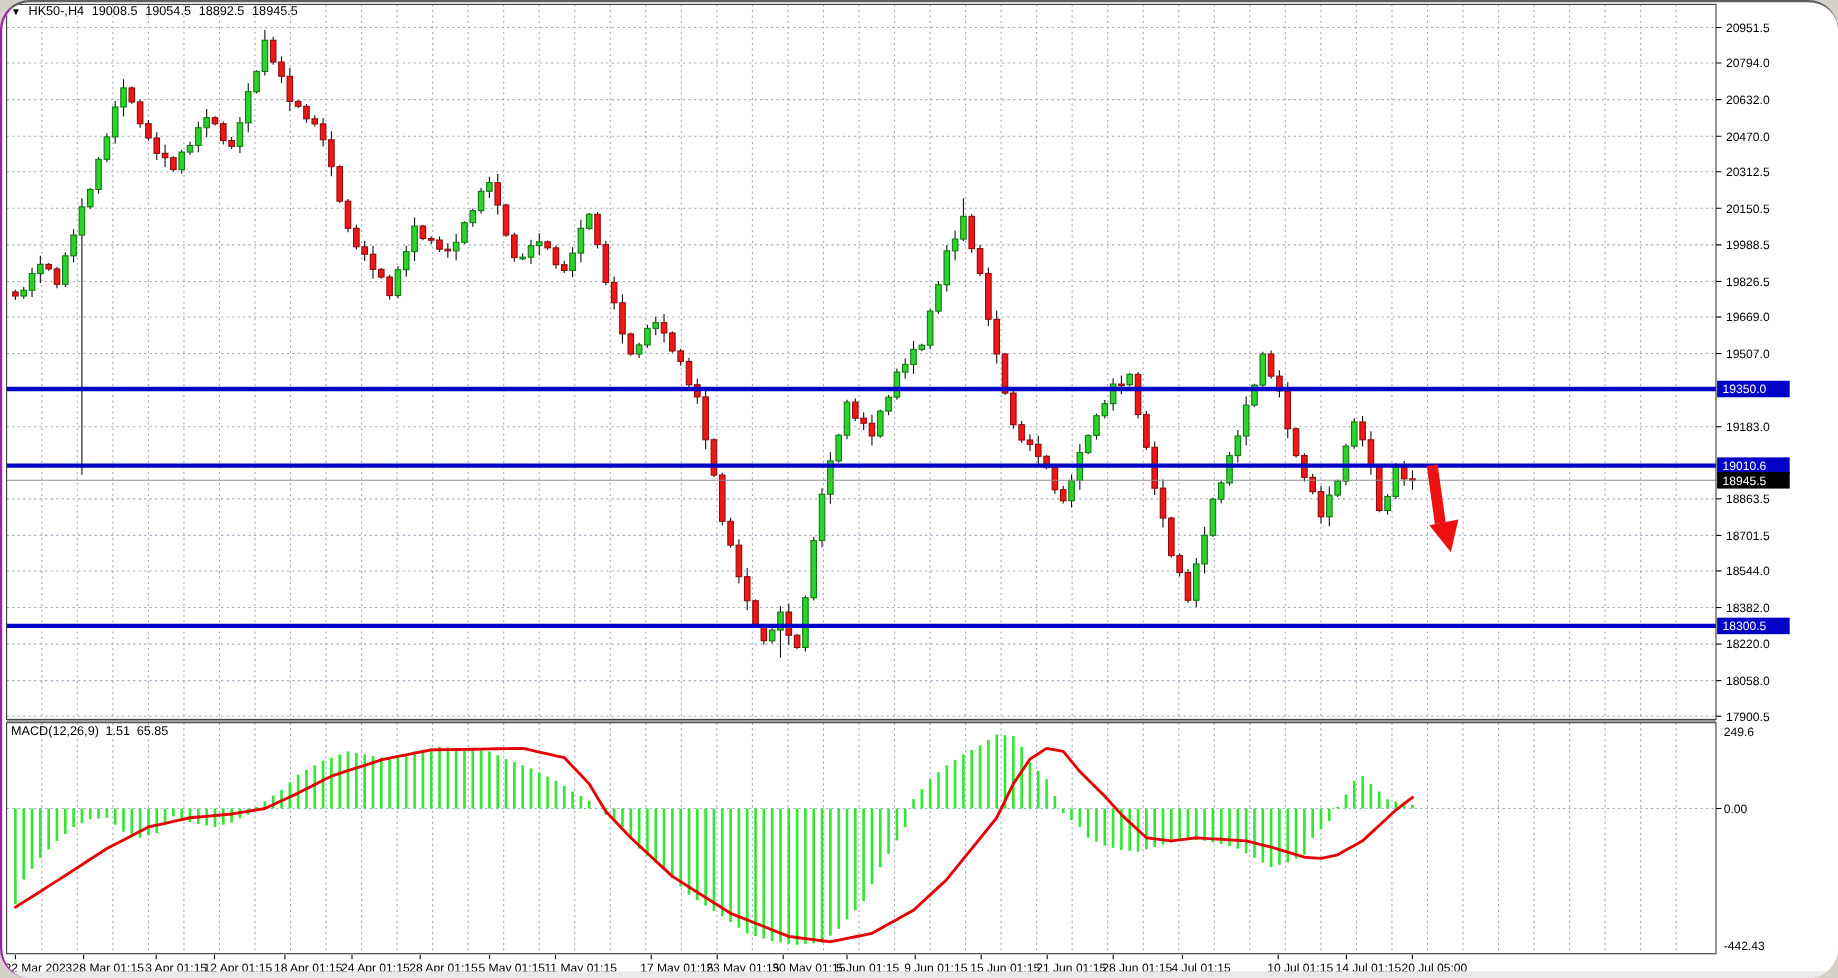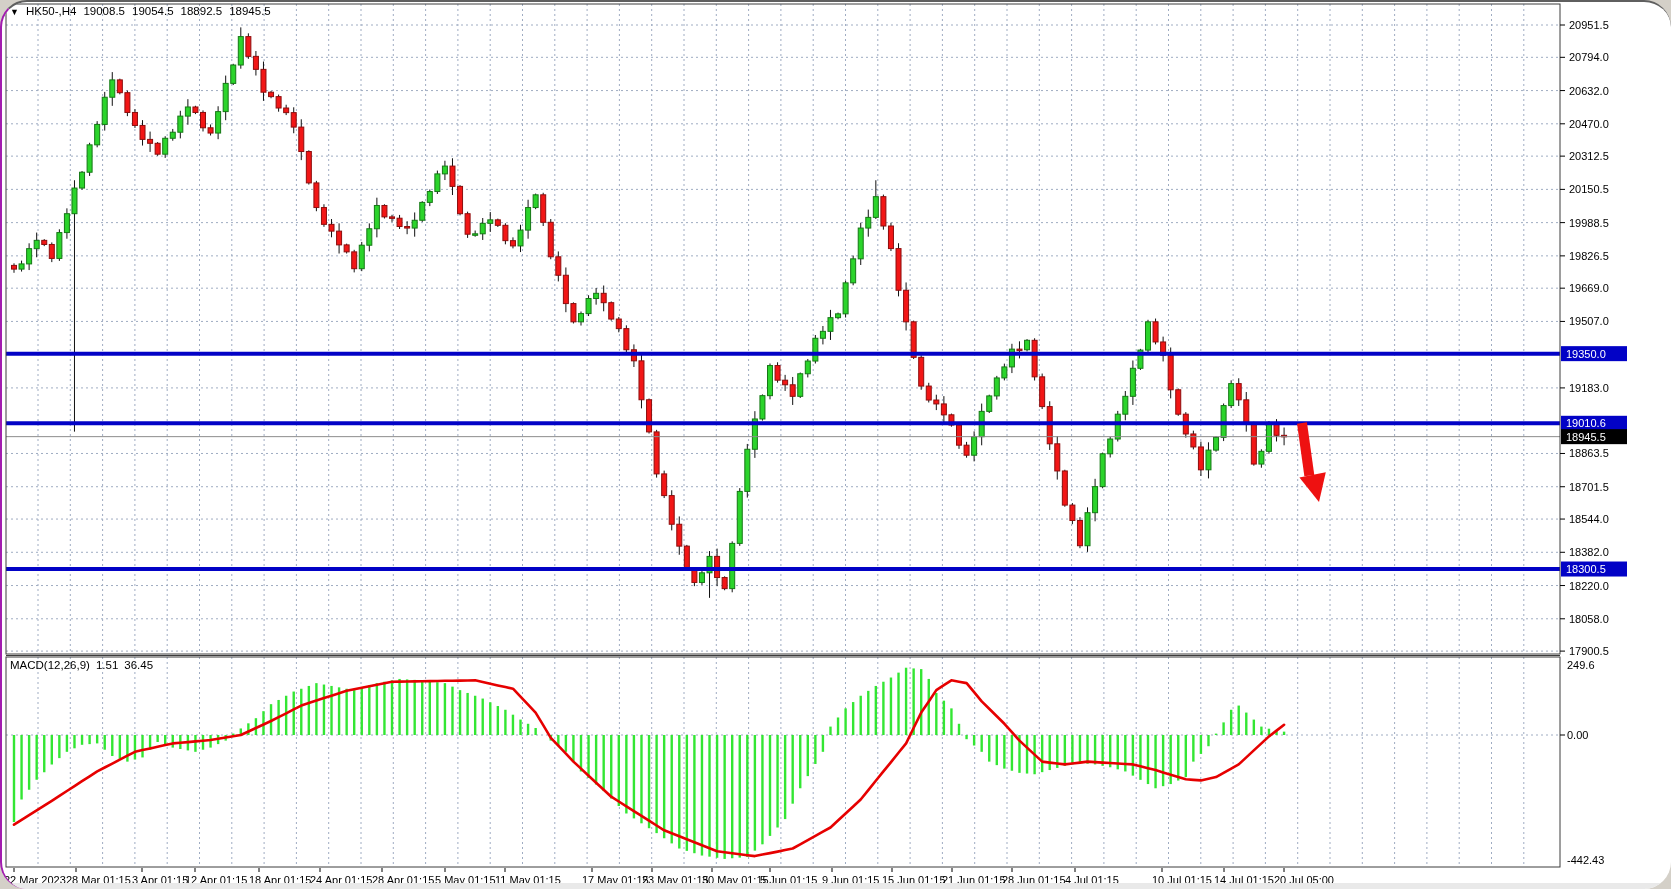--- a/index.html
+++ b/index.html
@@ -20,21 +20,21 @@
 </head>
 <body>
 
 <div id="win">
 
   <div class="sym-line">
     <span class="dd">▼</span><span>HK50-,H4</span><span>19008.5</span><span>19054.5</span><span>18892.5</span><span>18945.5</span>
   </div>
 
   <div class="macd-line">
-    <span>MACD(12,26,9)</span><span>1.51</span><span>36.45</span>
+    <span>MACD(12,26,9)</span><span>1.51</span><span>65.85</span>
   </div>
 
   <svg id="chart-svg" width="1671" height="889">
       <g>
         <line x1="36" y1="2" x2="36" y2="652" stroke="#9facc2" stroke-width="1" stroke-dasharray="2 3"></line>
         <line x1="36" y1="655" x2="36" y2="865" stroke="#9facc2" stroke-width="1" stroke-dasharray="2 3"></line>
         <line x1="68.3" y1="2" x2="68.3" y2="652" stroke="#9facc2" stroke-width="1" stroke-dasharray="2 3"></line>
         <line x1="68.3" y1="655" x2="68.3" y2="865" stroke="#9facc2" stroke-width="1" stroke-dasharray="2 3"></line>
         <line x1="100.6" y1="2" x2="100.6" y2="652" stroke="#9facc2" stroke-width="1" stroke-dasharray="2 3"></line>
         <line x1="100.6" y1="655" x2="100.6" y2="865" stroke="#9facc2" stroke-width="1" stroke-dasharray="2 3"></line>

